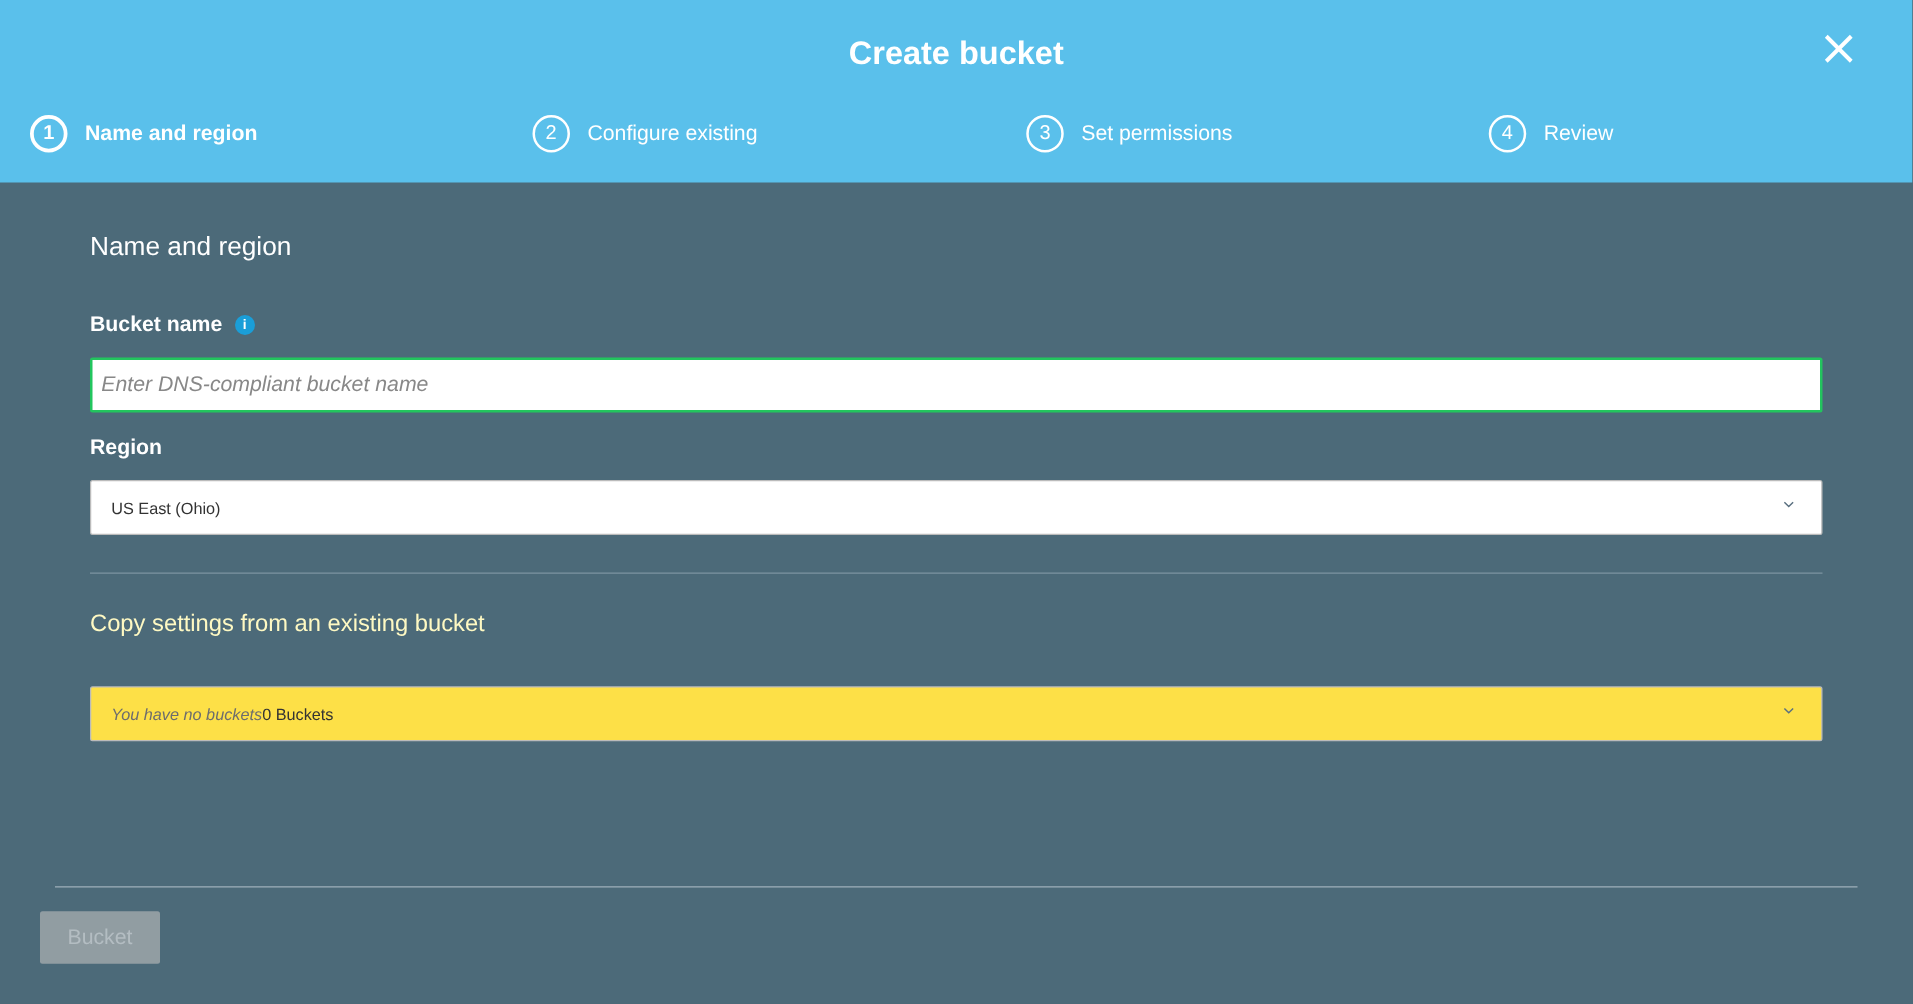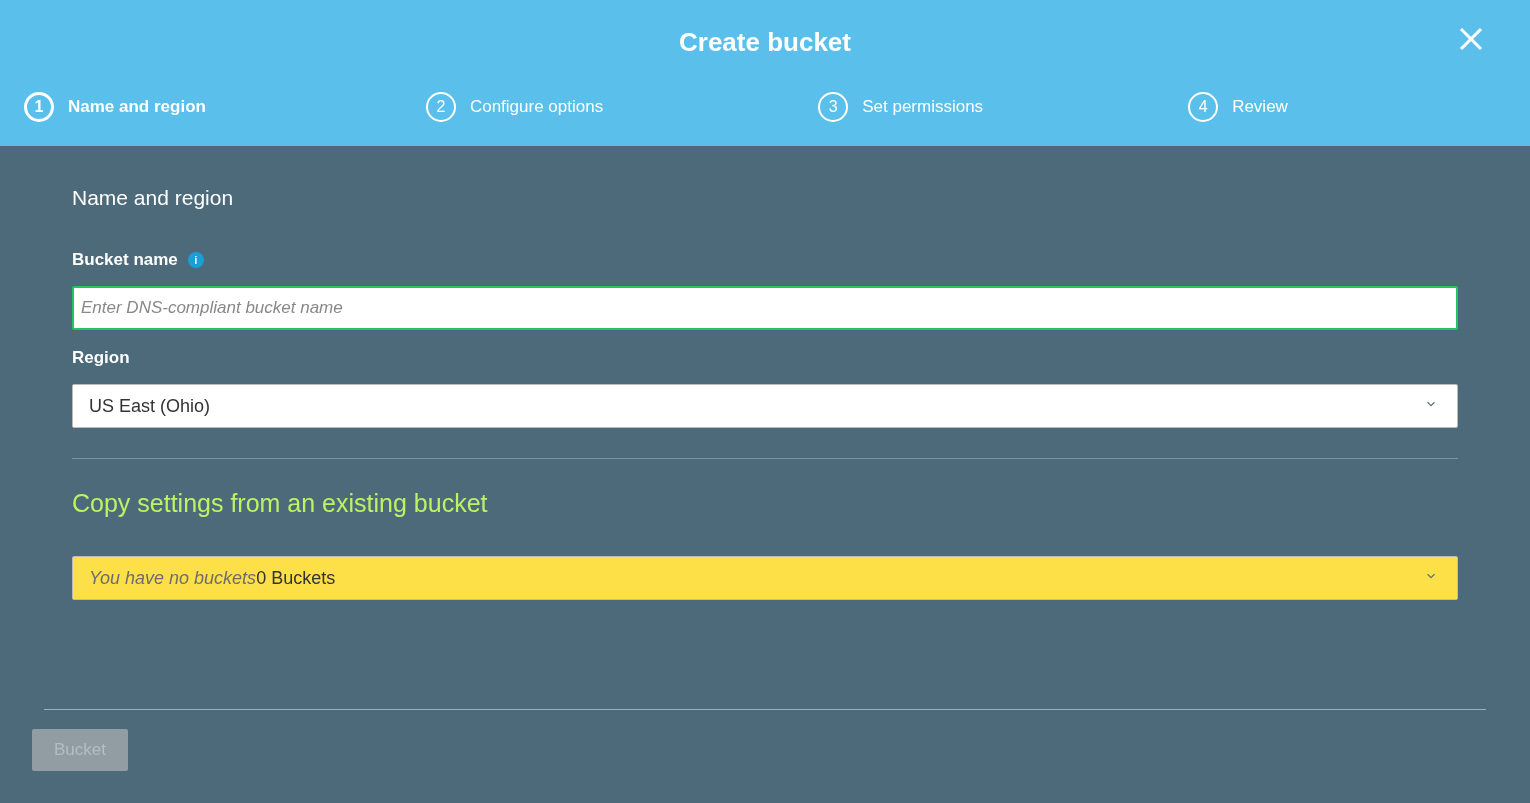--- a/index.html
+++ b/index.html
@@ -17,28 +17,28 @@
   .step.active .step-circle { border-width: 3px; font-weight: 700; }
   .step.active .step-label { font-weight: 700; }
   .body { flex: 1; background: #4c6a79; padding: 40px 72px 20px 72px; color: #fff; overflow: auto; }
   .section-title { font-size: 21px; font-weight: 400; color: #fff; margin-bottom: 40px; }
   .field-label { font-size: 17px; font-weight: 700; color: #fff; margin-bottom: 16px; display: flex; align-items: center; gap: 10px; }
   .info-icon { width: 16px; height: 16px; background: #1a9ed8; color: #fff; border-radius: 50%; display: inline-flex; align-items: center; justify-content: center; font-size: 11px; font-weight: 700; font-style: normal; }
   .text-input { width: 100%; height: 44px; padding: 0 7px; font-size: 17px; color: #333; background: #fff; border: 2px solid #22c55e; border-radius: 2px; font-style: italic; }
   .text-input::placeholder { color: #888; font-style: italic; }
   .field-block { margin-bottom: 18px; }
   .select-wrap { position: relative; width: 100%; }
-  .select-box { width: 100%; height: 44px; background: #fff; border: 1px solid #bbb; border-radius: 2px; display: flex; align-items: center; padding: 0 16px; font-size: 18px; color: #333; cursor: pointer; }
+  .select-box { width: 100%; height: 44px; background: #fff; border: 1px solid #bbb; border-radius: 2px; display: flex; align-items: center; padding: 0 16px; font-size: 13px; color: #333; cursor: pointer; }
   .select-box.disabled { background: #fde047; }
   .select-box .italic-msg { color: #6d6d6d; font-style: italic; }
   .select-box .normal-msg { color: #333; font-style: normal; }
   .chevron { position: absolute; right: 20px; top: 50%; transform: translateY(-50%); pointer-events: none; }
   .chevron svg { width: 14px; height: 14px; stroke: #5a7080; stroke-width: 2; fill: none; }
   hr.divider { border: none; border-top: 1px solid #7c94a1; margin: 30px 0 30px 0; }
-  .copy-heading { font-size: 25px; font-weight: 400; color: #bef264; margin-bottom: 38px; }
+  .copy-heading { font-size: 19px; font-weight: 400; color: #fef9c3; margin-bottom: 38px; }
   .footer { position: absolute; bottom: 0; left: 0; right: 0; padding: 20px 44px 32px 32px; display: flex; align-items: center; justify-content: space-between; }
   .footer-divider { position: absolute; top: 0; left: 44px; right: 44px; height: 1px; background: #9eb0ba; }
   .btn { height: 42px; padding: 0 22px; font-size: 17px; border: none; border-radius: 2px; cursor: pointer; }
   .btn-create { background: #9ea6aa; color: #c6cccf; }
   .btn-cancel { background: #e2e2e2; color: #546570; margin-right: 12px; }
   .btn-next { background: #cfcfcf; color: #f5f5f5; font-weight: 700; }
   .btn-create:disabled, .btn-next:disabled { cursor: not-allowed; opacity: 0.85; }
   .right-buttons { display: flex; align-items: center; }
   .step1 { margin-left: 0; }
   .step2 { margin-left: 220px; }
@@ -60,21 +60,21 @@
           <line x1="20" y1="4" x2="4" y2="20"></line>
         </svg>
     </div>
     <div class="steps">
       <div class="step active step1">
         <div class="step-circle">1</div>
         <div class="step-label">Name and region</div>
       </div>
       <div class="step step2">
         <div class="step-circle">2</div>
-        <div class="step-label">Configure options</div>
+        <div class="step-label">Configure existing</div>
       </div>
       <div class="step step3">
         <div class="step-circle">3</div>
         <div class="step-label">Set permissions</div>
       </div>
       <div class="step step4">
         <div class="step-circle">4</div>
         <div class="step-label">Review</div>
       </div>
     </div>

